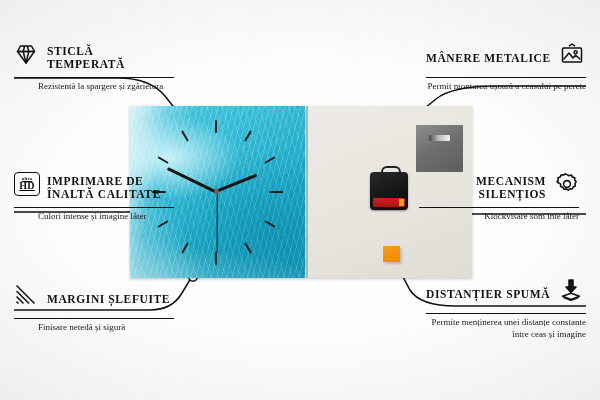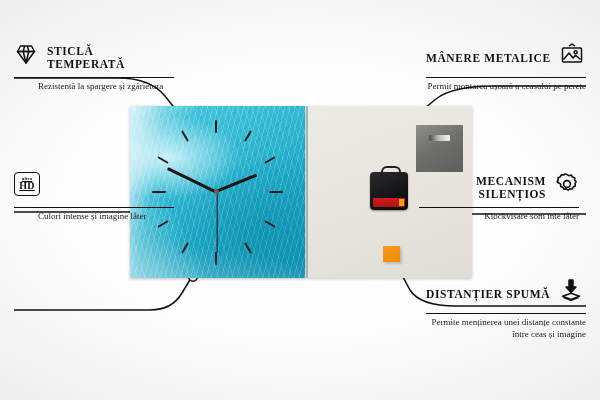--- a/index.html
+++ b/index.html
@@ -176,25 +176,41 @@
   </div>
 
   <div class="feature left" style="left:14px;top:172px;width:160px;">
     <div class="f-head">
       <span class="ico">
         <span class="hdbox">
           <span class="hd-ultra">ultra</span>
           <span class="hd-hd">HD</span>
         </span>
       </span>
+      <span class="f-title">IMPRIMARE DE ÎNALTĂ CALITATE</span>
     </div>
     <div class="f-rule" style="width:160px;"></div>
     <div class="f-sub">Culori intense și imagine låter</div>
   </div>
 
+  <div class="feature left" style="left:14px;top:283px;width:160px;">
+    <div class="f-head">
+      <span class="ico">
+        <svg viewBox="0 0 24 24" width="24" height="24" fill="none" stroke="#111" stroke-width="1.6" stroke-linecap="round">
+          <path d="M3 3 20 20"></path>
+            <path d="M3 8.5 14.5 20"></path>
+            <path d="M3 14 9 20"></path>
+            <path d="M3 19 4 20"></path>
+        </svg>
+      </span>
+      <span class="f-title">MARGINI ȘLEFUITE</span>
+    </div>
+    <div class="f-rule" style="width:160px;"></div>
+    <div class="f-sub">Finisare netedă și sigură</div>
+  </div>
 
   <div class="feature right" style="left:426px;top:42px;width:160px;">
     <div class="f-head">
       <span class="f-title">MÂNERE METALICE</span>
       <span class="ico">
         <svg viewBox="0 0 24 24" width="24" height="24" fill="none" stroke="#111" stroke-width="1.5" stroke-linejoin="round">
           <path d="M9 4.2 12 2l3 2.2"></path>
           <rect x="2.5" y="6" width="19" height="14" rx="1"></rect>
           <path d="M3.5 17.5 9 11l4 5 2.5-2.8 5 4.3"></path>
           <circle cx="15.6" cy="10.2" r="1.5"></circle>

